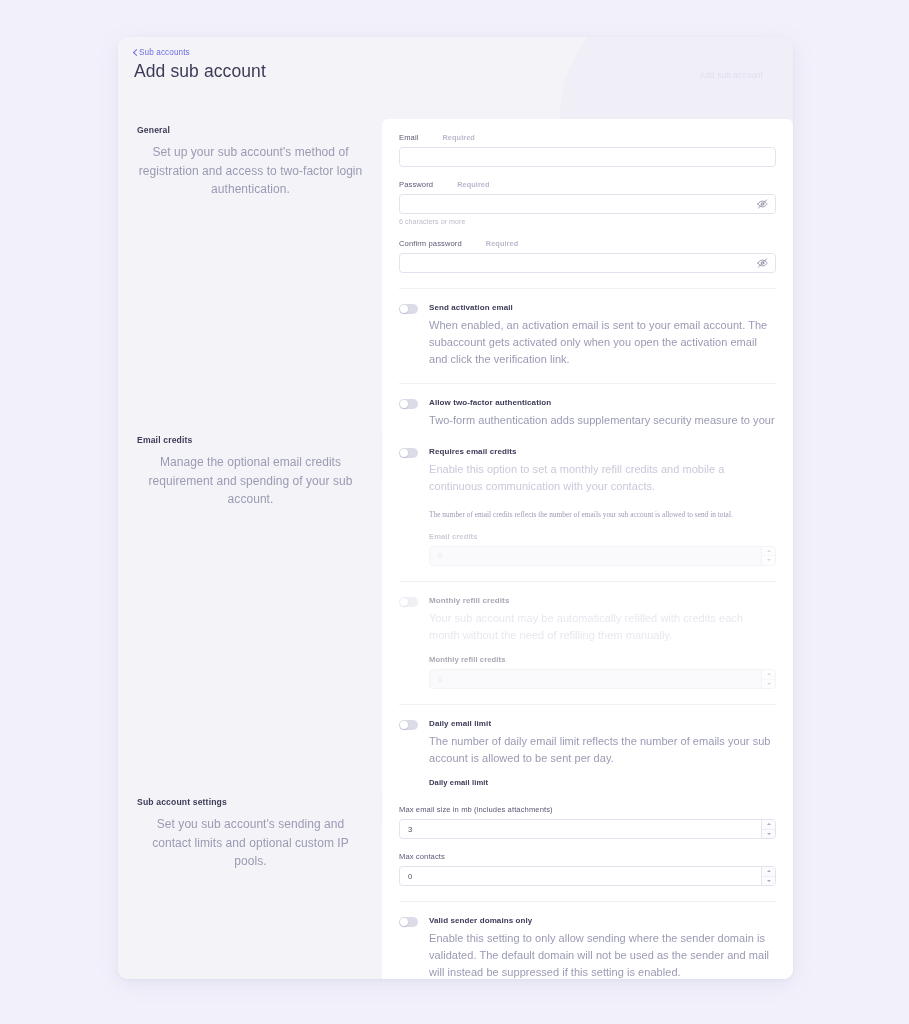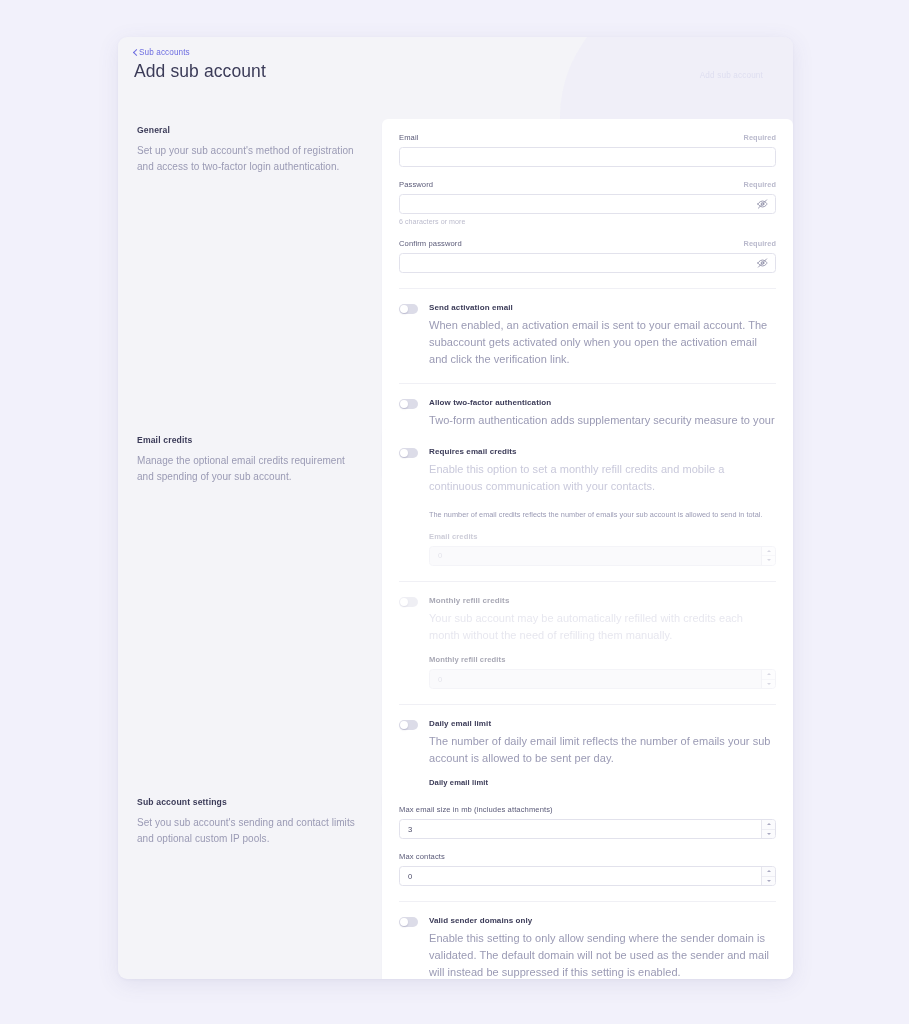--- a/index.html
+++ b/index.html
@@ -106,42 +106,42 @@
     padding-top: 6px;
   }
   .sec-title {
     font-size: 8.6px;
     font-weight: bold;
     color: #3b3b58;
     letter-spacing: .15px;
     margin-bottom: 8px;
   }
   .sec-desc {
-    font-size: 10px;
+    font-size: 12px;
     line-height: 1.55;
     color: #9a9ab4;
     letter-spacing: .05px;
+    text-align: center;
   }
 
   .sec-right { width: 411px; }
 
   .panel {
     background: #ffffff;
     border-radius: 6px;
     box-shadow: 0 1px 2px rgba(90,90,140,.035);
     padding: 14px 17px 16px 17px;
   }
 
   
   .field { margin-bottom: 13px; }
   .field:last-child { margin-bottom: 0; }
 
   .field-head {
     display: flex;
-    justify-content: space-between;
     align-items: baseline;
     margin-bottom: 5px;
     gap: 24px;
   }
   .field-label {
     font-size: 7.6px;
     color: #5a5a78;
     letter-spacing: .1px;
   }
   .field-req {
@@ -268,20 +268,21 @@
     color: #9a9ab4;
     letter-spacing: .04px;
   }
   .toggle-desc.muted { color: #c9c9db; }
   .note {
     font-size: 7.3px;
     line-height: 1.56;
     color: #9a9ab4;
     letter-spacing: .04px;
     margin-top: 14px;
+    font-family: Liberation Serif, serif;
   }
   .sub-field { margin-top: 11px; }
   .sub-field .field-label { font-weight: bold; color: #3b3b58; font-size: 7.6px; }
   .sub-field.faded { opacity: .45; }
   .sub-field.faded .field-label { color: #8e8ea8; }
   .block-faded { opacity: .45; }
 </style>
 </head>
 <body>
 

